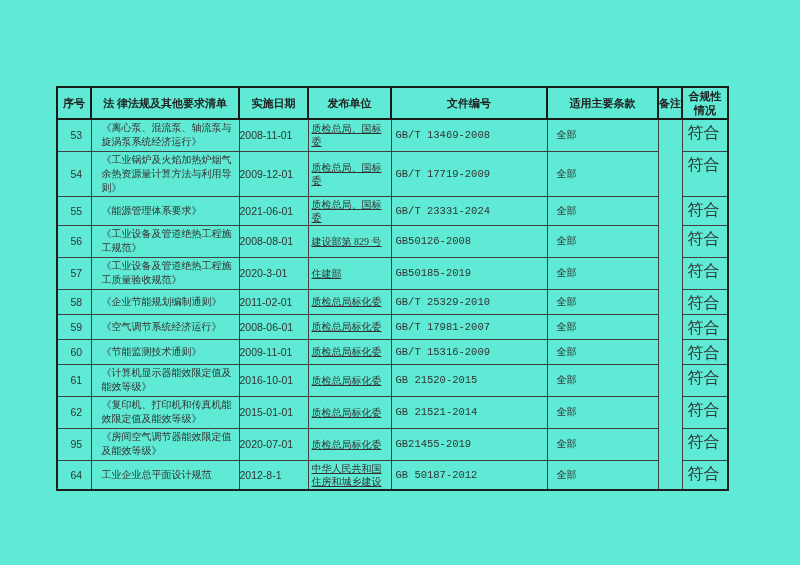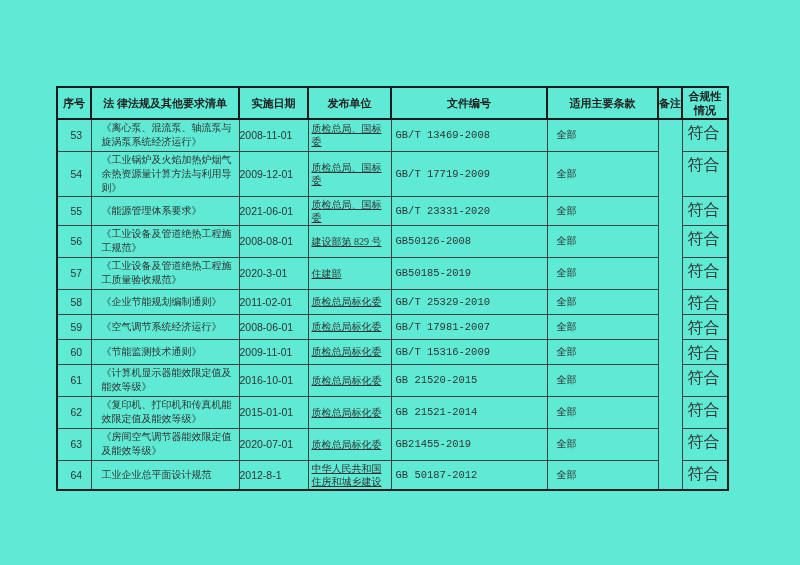--- a/index.html
+++ b/index.html
@@ -76,21 +76,21 @@
           <td class="c-issuer">质检总局、国标委</td>
           <td class="c-doc">GB/T 17719-2009</td>
           <td class="c-scope">全部</td>
           <td class="c-comp">符合</td>
         </tr>
         <tr>
           <td class="c-no">55</td>
           <td class="c-title">《能源管理体系要求》</td>
           <td class="c-date">2021-06-01</td>
           <td class="c-issuer">质检总局、国标委</td>
-          <td class="c-doc">GB/T 23331-2020</td>
+          <td class="c-doc">GB/T 23331-2024</td>
           <td class="c-scope">全部</td>
           <td class="c-comp">符合</td>
         </tr>
         <tr>
           <td class="c-no">56</td>
           <td class="c-title">《工业设备及管道绝热工程施工规范》</td>
           <td class="c-date">2008-08-01</td>
           <td class="c-issuer">建设部第 829 号</td>
           <td class="c-doc">GB50126-2008</td>
           <td class="c-scope">全部</td>
@@ -144,21 +144,21 @@
         <tr>
           <td class="c-no">62</td>
           <td class="c-title">《复印机、打印机和传真机能效限定值及能效等级》</td>
           <td class="c-date">2015-01-01</td>
           <td class="c-issuer">质检总局标化委</td>
           <td class="c-doc">GB 21521-2014</td>
           <td class="c-scope">全部</td>
           <td class="c-comp">符合</td>
         </tr>
         <tr>
-          <td class="c-no">63</td>
+          <td class="c-no">95</td>
           <td class="c-title">《房间空气调节器能效限定值及能效等级》</td>
           <td class="c-date">2020-07-01</td>
           <td class="c-issuer">质检总局标化委</td>
           <td class="c-doc">GB21455-2019</td>
           <td class="c-scope">全部</td>
           <td class="c-comp">符合</td>
         </tr>
         <tr>
           <td class="c-no">64</td>
           <td class="c-title">工业企业总平面设计规范</td>

